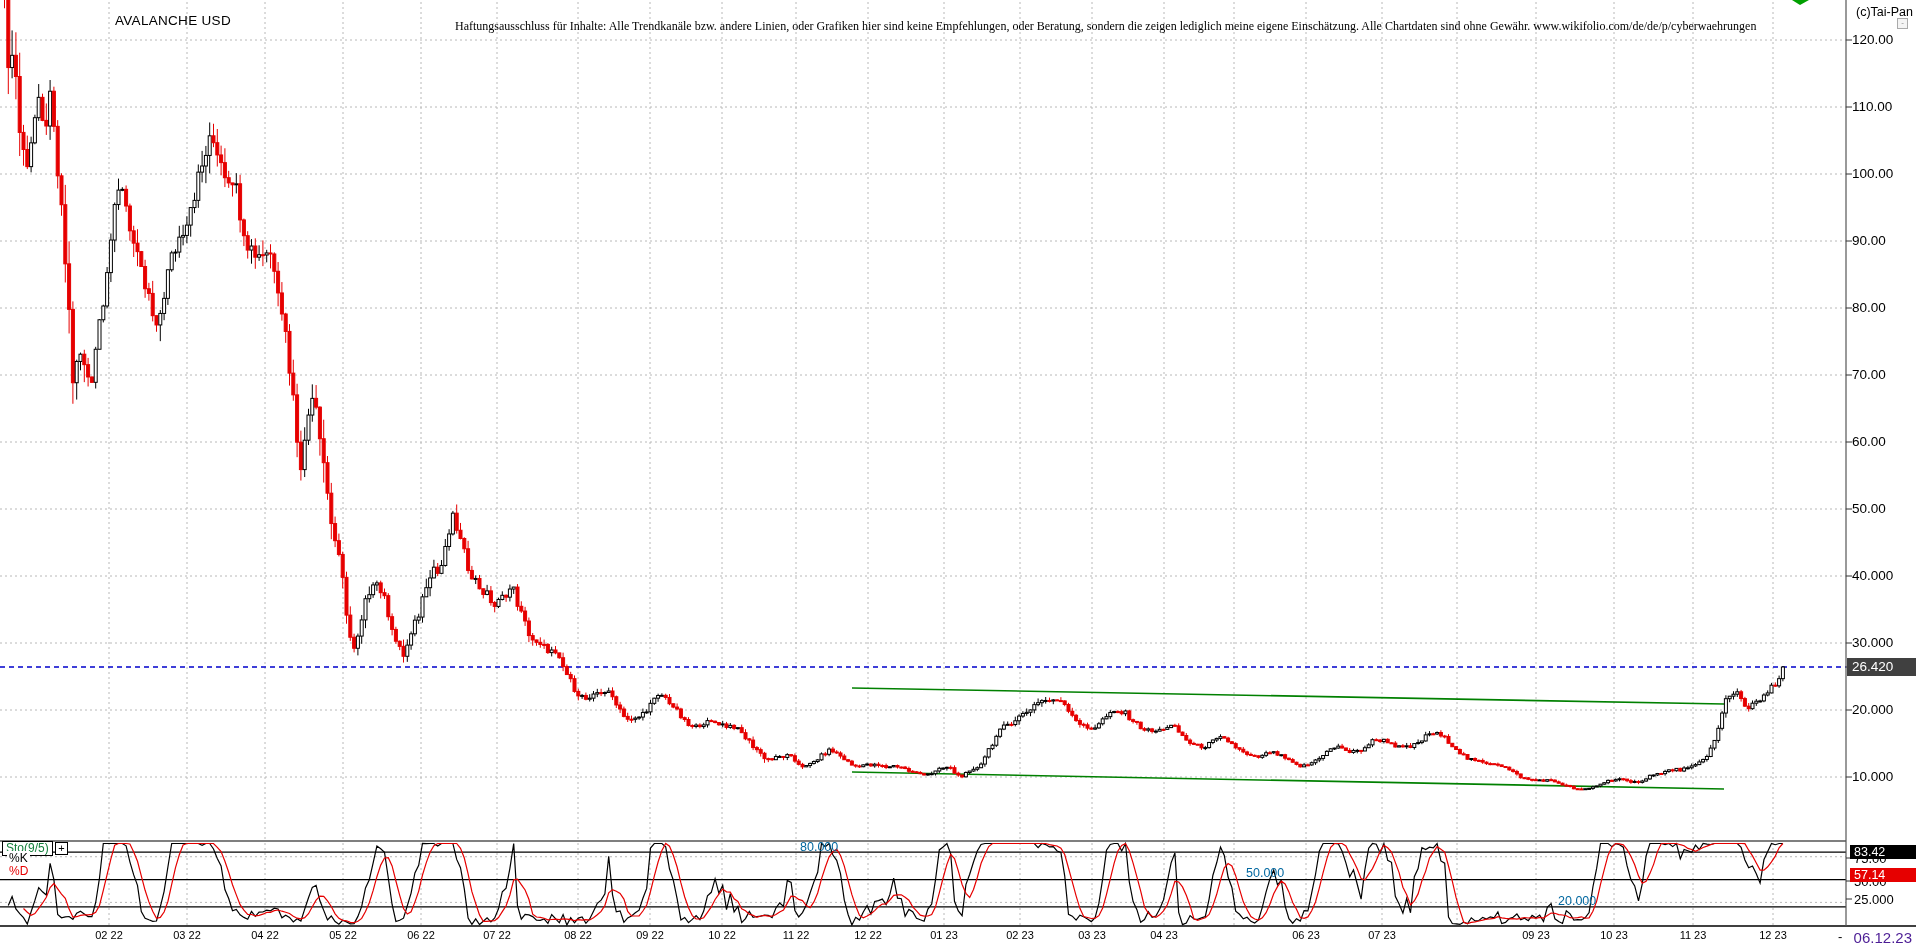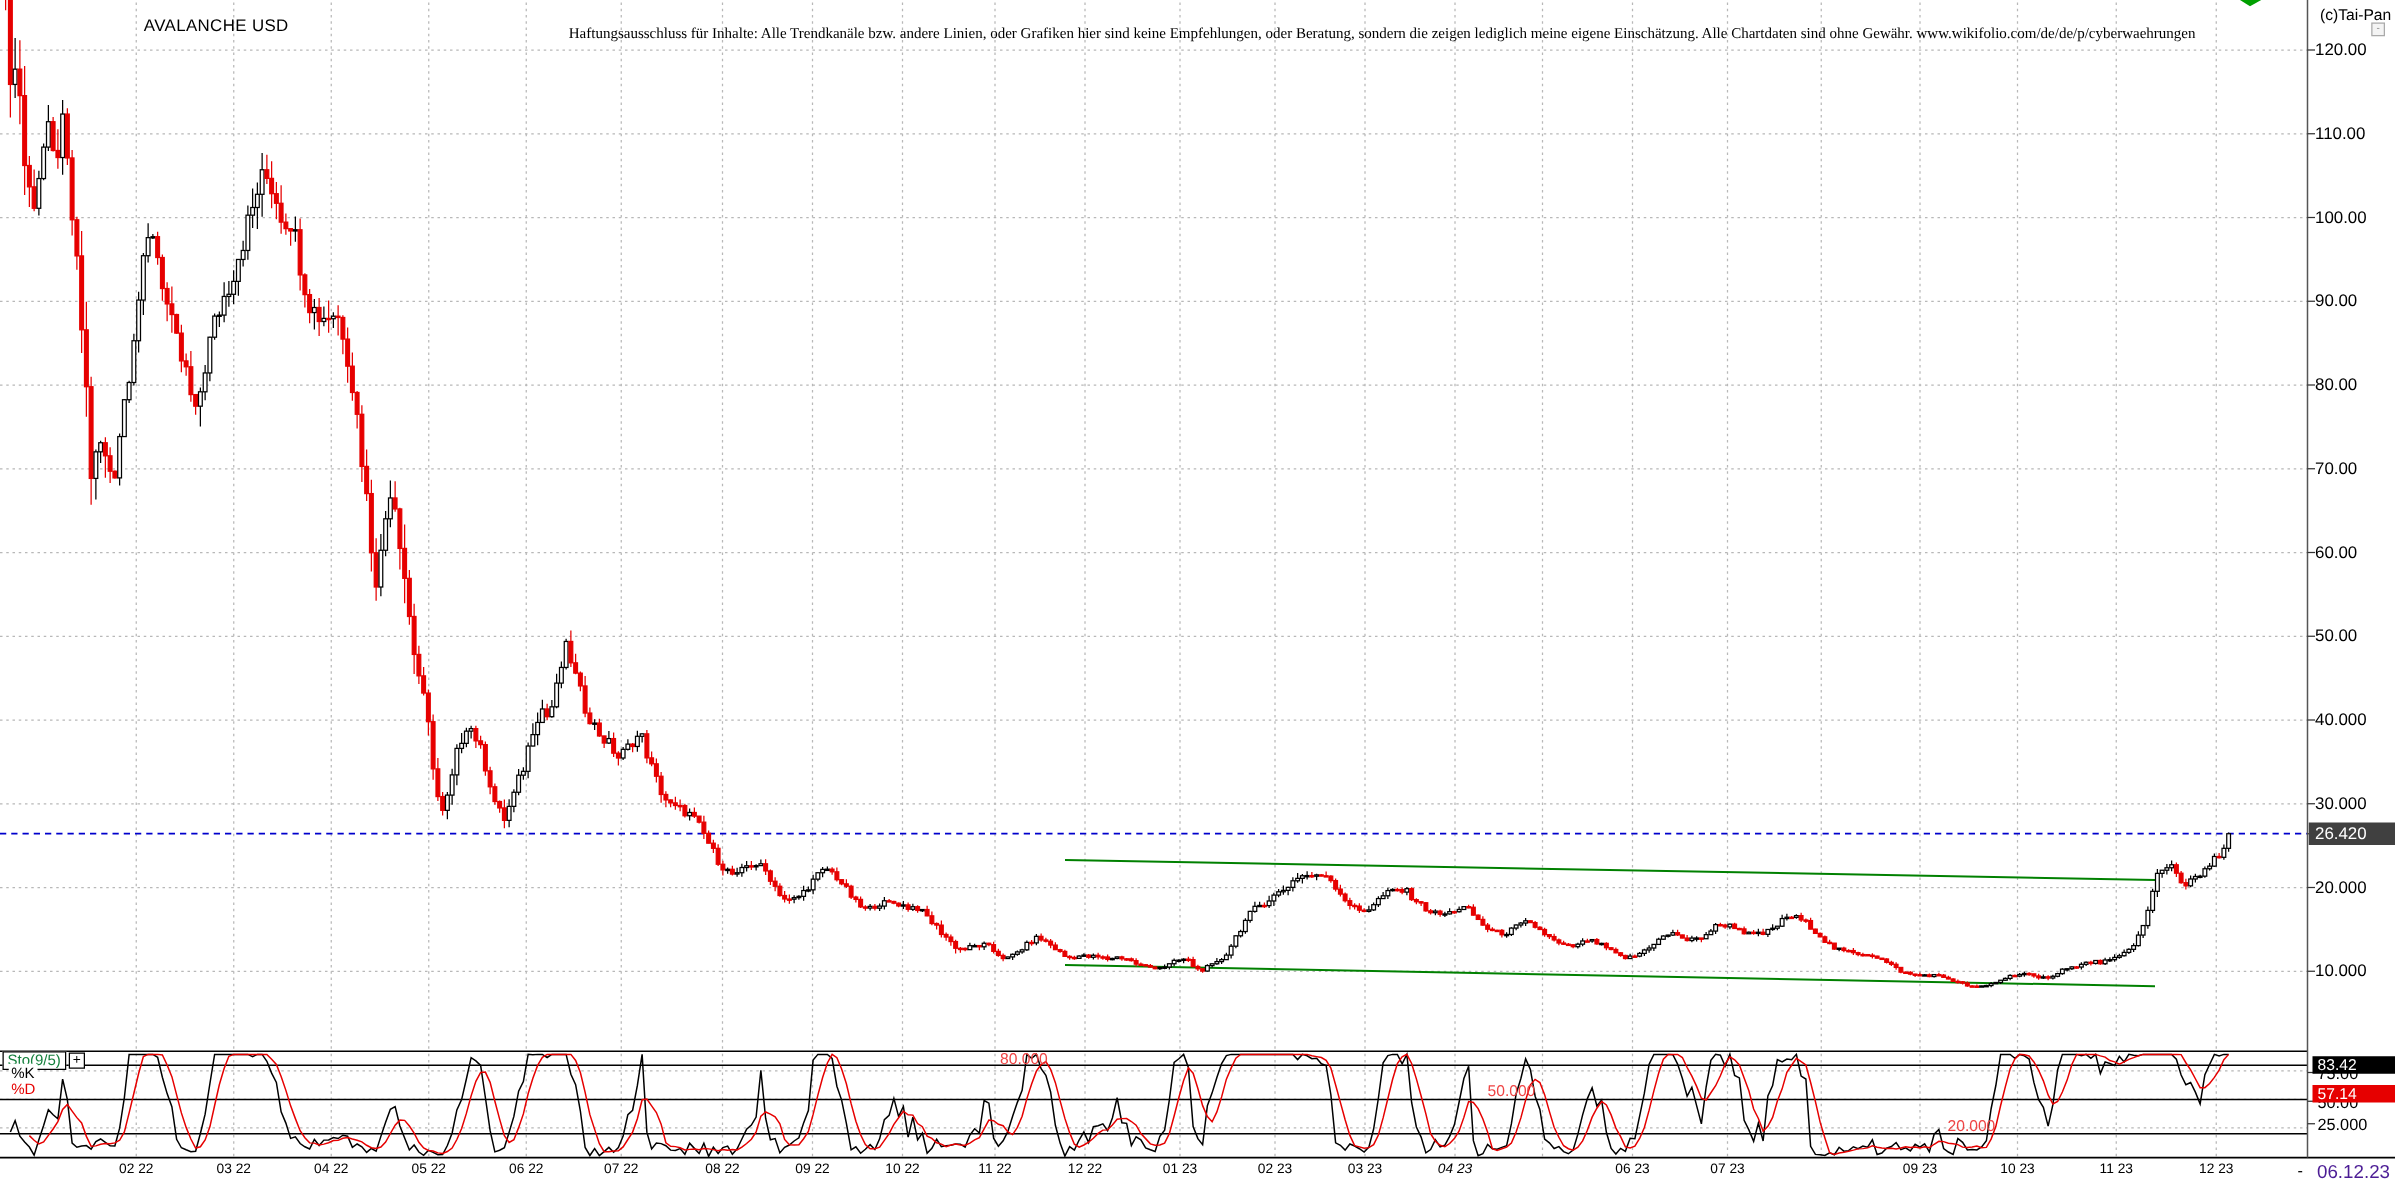--- a/index.html
+++ b/index.html
@@ -19,21 +19,21 @@
   #k-box{position:absolute;left:1850px;width:66px;height:14px;background:#000;color:#fff;
          font-size:12.5px;line-height:14px;padding-left:4px;}
   #d-box{position:absolute;left:1850px;width:66px;height:14px;background:#e60000;color:#fff;
          font-size:12.5px;line-height:14px;padding-left:4px;}
   #sto-name{left:2px;top:841px;font-size:12px;color:#15803d;border:1px solid #000;background:#fff;
             padding:0 3px;line-height:13px;}
   #sto-plus{left:55px;top:842px;width:11px;height:11px;border:1px solid #000;background:#fff;
             font-size:11px;line-height:10px;text-align:center;color:#000;}
   #k-label{left:7px;top:851px;font-size:12px;color:#000;background:#fff;padding:0 2px;}
   #d-label{left:7px;top:864px;font-size:12px;color:#e60000;background:#fff;padding:0 2px;}
-  .inline-lvl{position:absolute;font-size:12.5px;color:#ef4444;}
+  .inline-lvl{position:absolute;font-size:12.5px;color:#0369a1;}
   .month{position:absolute;top:929px;width:48px;margin-left:-24px;text-align:center;
          font-size:11px;color:#000;}
   #end-dash{position:absolute;left:1838px;top:929px;font-size:13px;color:#000;}
   #end-date{position:absolute;right:4px;top:929px;font-size:15px;color:#4c1d95;}
 </style>
 </head>
 <body>
 
 <div id="stage">
   <svg id="chart-svg" width="1916" height="948" viewBox="0 0 1916 948">
@@ -1094,40 +1094,40 @@
   <div class="lbl" id="d-label">%D</div>
   <div id="sto-ticks">
       <div class="lbl stick" style="top: 851px;">75.00</div>
       <div class="lbl stick" style="top: 874px;">50.00</div>
       <div class="lbl stick" style="top: 892px;">25.000</div>
     </div>
   <div id="k-box" style="top: 845px;">83.42</div>
   <div id="d-box" style="top: 868px;">57.14</div>
   <div id="sto-inline">
       <div class="inline-lvl" style="left: 800px; top: 840px;">80.000</div>
-      <div class="inline-lvl" style="left: 1190px; top: 866px;">50.000</div>
+      <div class="inline-lvl" style="left: 1246px; top: 866px;">50.000</div>
       <div class="inline-lvl" style="left: 1558px; top: 894px;">20.000</div>
     </div>
 
   <div id="months">
       <div class="month" style="left: 109px;">02 22</div>
       <div class="month" style="left: 187px;">03 22</div>
       <div class="month" style="left: 265px;">04 22</div>
       <div class="month" style="left: 343px;">05 22</div>
       <div class="month" style="left: 421px;">06 22</div>
       <div class="month" style="left: 497px;">07 22</div>
       <div class="month" style="left: 578px;">08 22</div>
       <div class="month" style="left: 650px;">09 22</div>
       <div class="month" style="left: 722px;">10 22</div>
       <div class="month" style="left: 796px;">11 22</div>
       <div class="month" style="left: 868px;">12 22</div>
       <div class="month" style="left: 944px;">01 23</div>
       <div class="month" style="left: 1020px;">02 23</div>
       <div class="month" style="left: 1092px;">03 23</div>
-      <div class="month" style="left: 1164px; font-style: italic;">04 23</div>
+      <div class="month" style="left: 1164px;">04 23</div>
       <div class="month" style="left: 1234px; margin-top: 44px;">05 23</div>
       <div class="month" style="left: 1306px;">06 23</div>
       <div class="month" style="left: 1382px;">07 23</div>
       <div class="month" style="left: 1457px; margin-top: 33px;">08 23</div>
       <div class="month" style="left: 1536px;">09 23</div>
       <div class="month" style="left: 1614px;">10 23</div>
       <div class="month" style="left: 1693px;">11 23</div>
       <div class="month" style="left: 1773px;">12 23</div>
     </div>
   <div id="end-dash">-</div>

